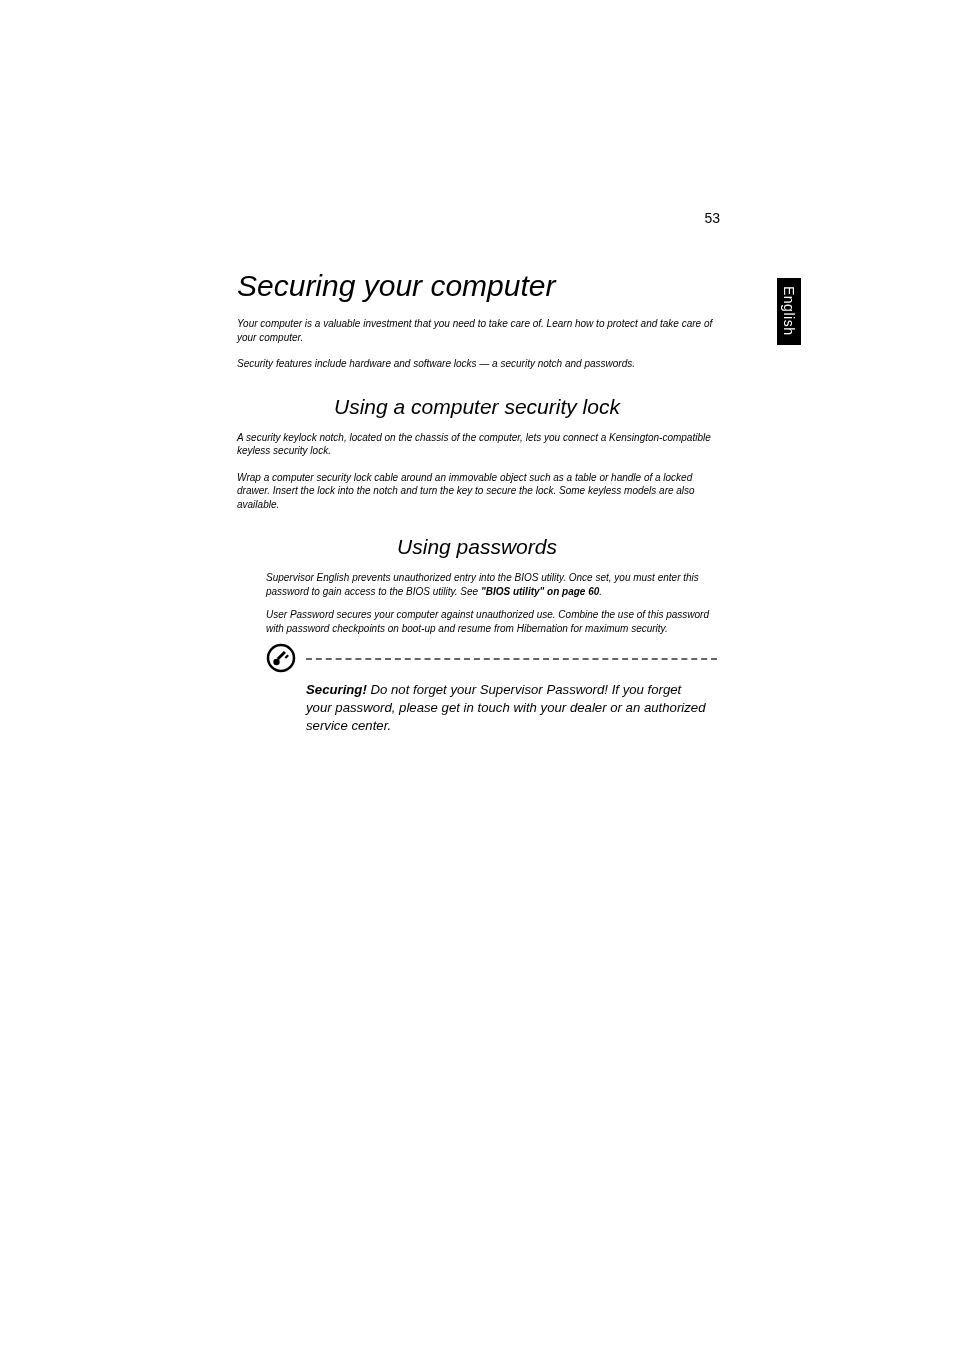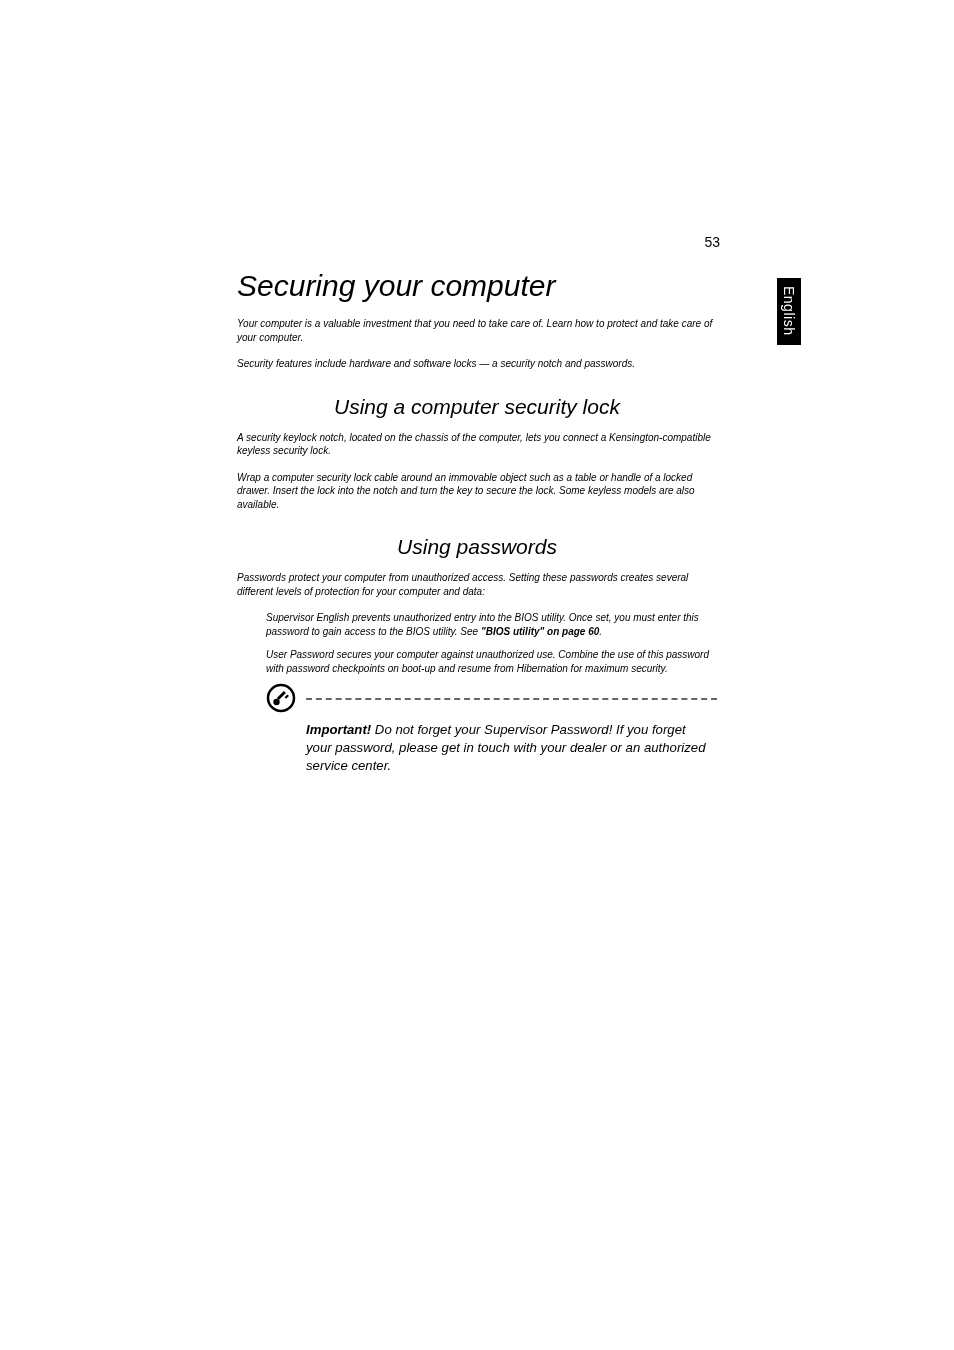--- a/index.html
+++ b/index.html
@@ -17,21 +17,21 @@
   }
   .page {
     position: absolute;
     left: 237px;
     top: 227px;
     width: 480px;
     font-style: italic;
   }
   .page-number {
     position: absolute;
-    top: 234px;
+    top: 210px;
     right: 234px;
     font-size: 14px;
   }
   .lang-tab {
     position: absolute;
     top: 278px;
     right: 153px;
     background: #000;
     color: #fff;
     writing-mode: vertical-rl;
@@ -107,36 +107,35 @@
   <h1>Securing your computer</h1>
 
   <p>Your computer is a valuable investment that you need to take care of. Learn how to protect and take care of your computer.</p>
   <p>Security features include hardware and software locks — a security notch and passwords.</p>
 
   <h2>Using a computer security lock</h2>
   <p>A security keylock notch, located on the chassis of the computer, lets you connect a Kensington-compatible keyless security lock.</p>
   <p>Wrap a computer security lock cable around an immovable object such as a table or handle of a locked drawer. Insert the lock into the notch and turn the key to secure the lock. Some keyless models are also available.</p>
 
   <h2>Using passwords</h2>
-  <p>Passwords protect your computer from unauthorized access. Setting these passwords creates several different levels of protection for your computer and data:</p>
 
   <div class="indent-block">
     <p>
       <span>Supervisor English prevents unauthorized entry into the BIOS utility. Once set, you must enter this password to gain access to the BIOS utility. See </span><span class="ref">"BIOS utility" on page 60</span><span>.</span>
     </p>
     <p>User Password secures your computer against unauthorized use. Combine the use of this password with password checkpoints on boot-up and resume from Hibernation for maximum security.</p>
   </div>
 
   <div class="note-row">
     <svg class="note-icon" viewBox="0 0 30 30">
       <circle cx="15" cy="15" r="13" fill="none" stroke="#000" stroke-width="2.5"></circle>
       <circle cx="10.5" cy="19" r="3.2" fill="#000"></circle>
       <rect x="12" y="8" width="3" height="10" transform="rotate(45 15 15)" fill="#000"></rect>
       <rect x="17" y="8" width="2.2" height="4" transform="rotate(45 15 15)" fill="#000"></rect>
     </svg>
     <div class="note-dashes"></div>
   </div>
 
   <div class="note-text">
-    <span class="bold">Important!</span><span> Do not forget your Supervisor Password! If you forget your password, please get in touch with your dealer or an authorized service center.</span>
+    <span class="bold">Securing!</span><span> Do not forget your Supervisor Password! If you forget your password, please get in touch with your dealer or an authorized service center.</span>
   </div>
 
 </div>
 
 </body></html>

